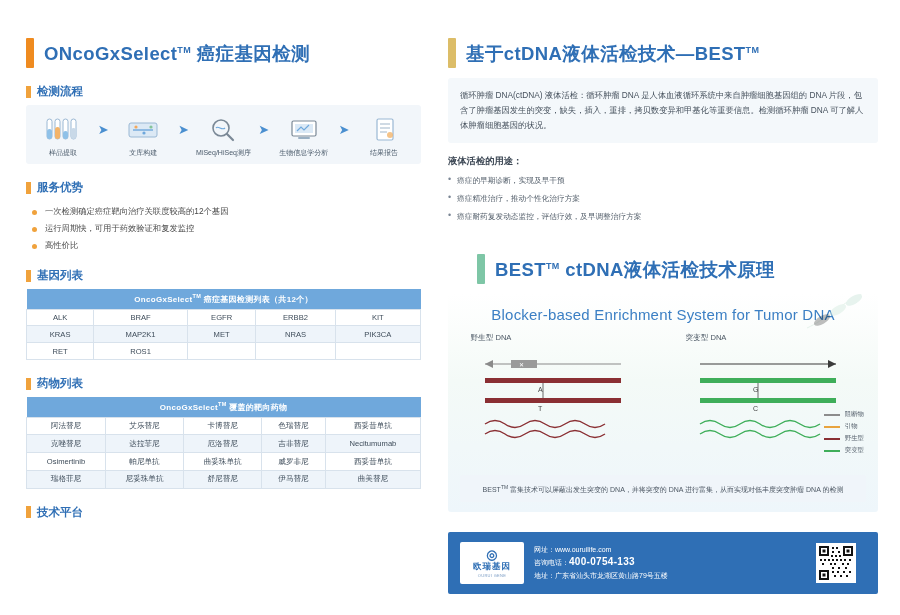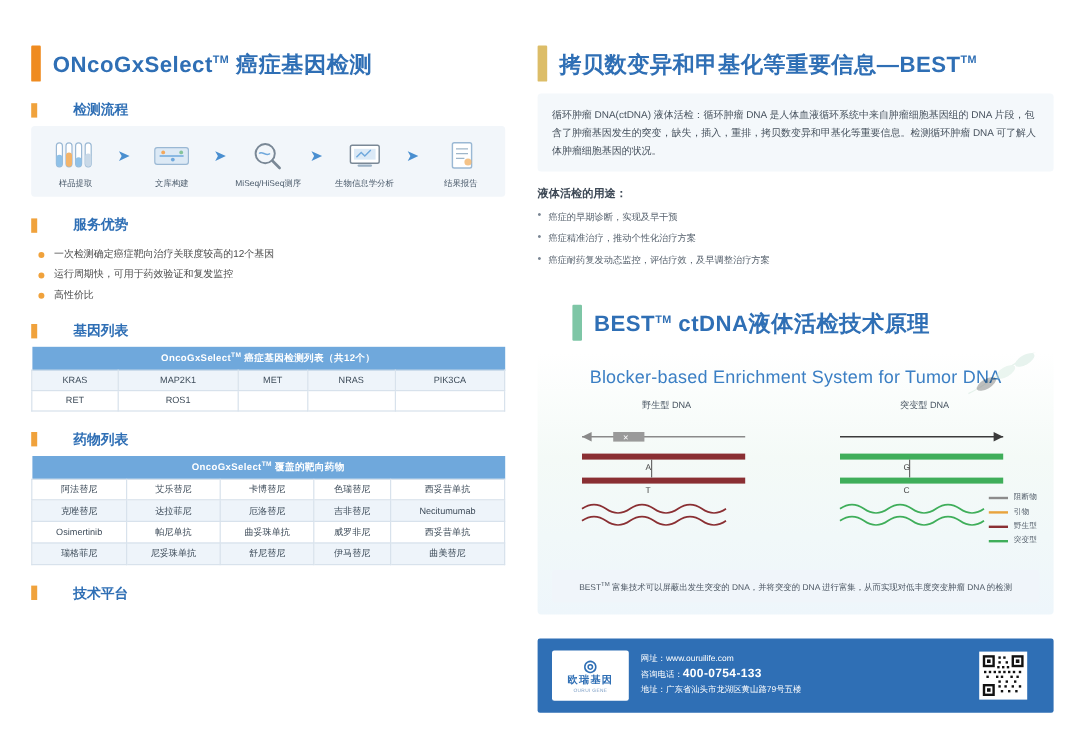--- a/index.html
+++ b/index.html
@@ -37,21 +37,21 @@
     font-size:8.3px; line-height:13px; color:#4a4a4a;
   }
   ul.bul li:before {
     content:""; position:absolute; left:0; top:4.5px;
     width:5px; height:5px; border-radius:50%; background:#f0a23c;
   }
 
   
   .sub-title {
     display:flex; align-items:center; margin:16px 0 6px 0;
-    font-size:11.5px; font-weight:bold; color:#2f6fb5;gap:24px;
+    font-size:11.5px; font-weight:bold; color:#2f6fb5;
   }
   .sub-title .sq { width:5px; height:12px; background:#f0a23c; margin-right:6px; }
 
   
   .flow {
     background:#f2f6fa; border-radius:3px; padding:9px 8px 6px 8px;
     display:flex; align-items:center; justify-content:space-between;
     margin-top:4px;
   }
   .flow-step { text-align:center; width:58px; }
@@ -99,21 +99,21 @@
   .principle {
     position:relative; margin-top:10px; height:218px;
     background:linear-gradient(180deg,#ffffff 0%, #f4faf7 40%, #eef6fb 100%);
     border-radius:3px; overflow:hidden;
   }
   .principle-title {
     text-align:center; font-size:15px; color:#3b7fc4; padding-top:12px;
     letter-spacing:.2px;
   }
   .dna-cols { display:flex; justify-content:space-around; margin-top:10px; }
-  .dna-col { width:170px; text-align:center; }
+  .dna-col { width:170px; }
   .dna-lbl { font-size:7.6px; color:#4a5663; margin-bottom:5px; }
   .legend {
     position:absolute; right:14px; bottom:54px; font-size:6.4px; color:#56616d;
   }
   .legend div { display:flex; align-items:center; margin-bottom:3px; }
   .legend i { display:inline-block; width:16px; height:2px; margin-right:5px; }
   .note-bar {
     position:absolute; left:12px; right:12px; bottom:10px;
     background:#f0f5fa; border-radius:2px; padding:7px 9px;
     font-size:7px; color:#4c5763; line-height:11px; text-align:center;
@@ -247,20 +247,27 @@
     </div>
     <table class="gt">
       <thead>
         <tr>
           <th colspan="5">
             <span>OncoGxSelect</span><sup>TM</sup><span> 癌症基因检测列表（共12个）</span>
           </th>
         </tr>
       </thead>
       <tbody>
+        <tr>
+          <td>ALK</td>
+          <td>BRAF</td>
+          <td>EGFR</td>
+          <td>ERBB2</td>
+          <td>KIT</td>
+        </tr>
         <tr class="alt">
           <td>KRAS</td>
           <td>MAP2K1</td>
           <td>MET</td>
           <td>NRAS</td>
           <td>PIK3CA</td>
         </tr>
         <tr>
           <td>RET</td>
           <td>ROS1</td>
@@ -323,21 +330,21 @@
       
       
     </div>
   </div>
 
   <div class="col-right">
 
     <div class="title-row">
       <div class="title-bar gold"></div>
       <div class="title-txt">
-        <span>拷贝数变异和甲基化等重要信息—BEST</span><sup>TM</sup>
+        <span>基于ctDNA液体活检技术—BEST</span><sup>TM</sup>
       </div>
     </div>
 
     <div class="info-box">循环肿瘤 DNA(ctDNA) 液体活检：循环肿瘤 DNA 是人体血液循环系统中来自肿瘤细胞基因组的 DNA 片段，包含了肿瘤基因发生的突变，缺失，插入，重排，拷贝数变异和甲基化等重要信息。检测循环肿瘤 DNA 可了解人体肿瘤细胞基因的状况。</div>
 
     <div class="adv-wrap">
       <div class="adv-col">
         <div class="adv-head">液体活检的用途：</div>
         <ul>
           <li>癌症的早期诊断，实现及早干预</li>

